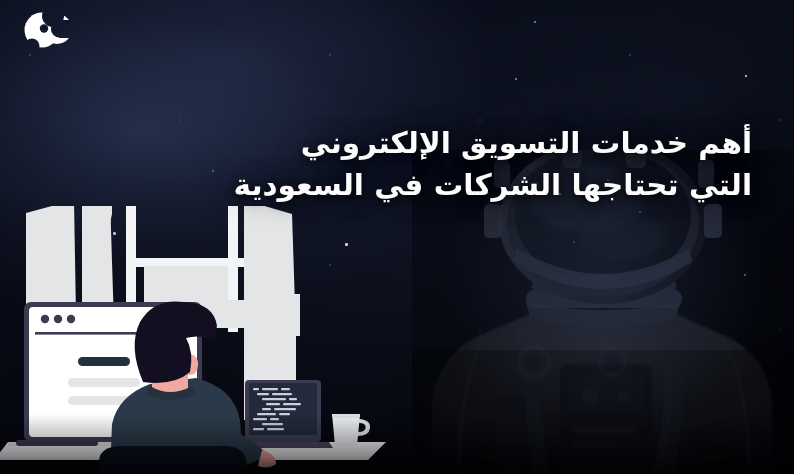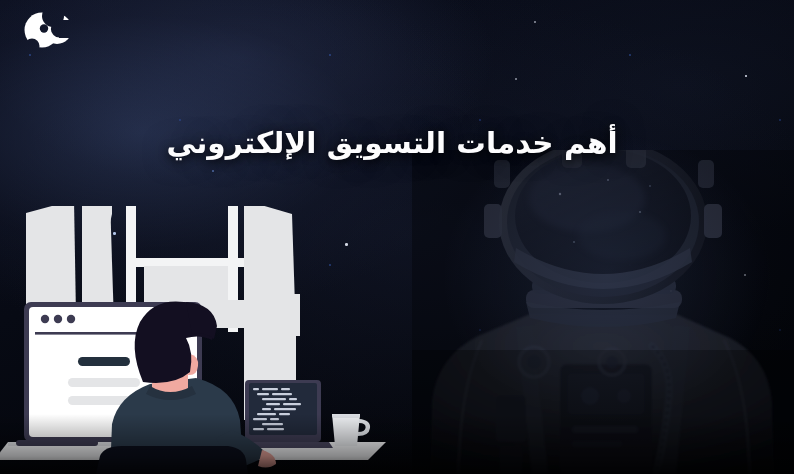--- a/index.html
+++ b/index.html
@@ -65,21 +65,21 @@
     text-align:right;
     direction:rtl;
     z-index:30;
     color:#fdfdfe;
     font-weight:700;
     font-size:29.5px;
     line-height:1.44;
     letter-spacing:0px;
     text-shadow:0 2px 10px rgba(0,0,0,.85), 0 0 26px rgba(0,0,0,.55);
   }
-  .headline .l{display:block;text-align:center;}
+  .headline .l{display:block;}
 
   
   .astro-wrap{
     position:absolute;
     left:412px; top:150px;
     width:382px; height:324px;
     z-index:10;
     opacity:.96;
   }
   .astro-glow{
@@ -350,15 +350,16 @@
 
           <circle cx="10" cy="36" r="7.5" fill="#000"></circle>
         </mask>
       </defs>
       <rect x="0" y="0" width="52" height="40" fill="#ffffff" mask="url(#logoMask)"></rect>
     </svg>
   </div>
 
   <div class="headline">
     <span class="l">أهم خدمات التسويق الإلكتروني</span>
+    <span class="l">التي تحتاجها الشركات في السعودية</span>
   </div>
 
 </div>
 
 </body></html>

